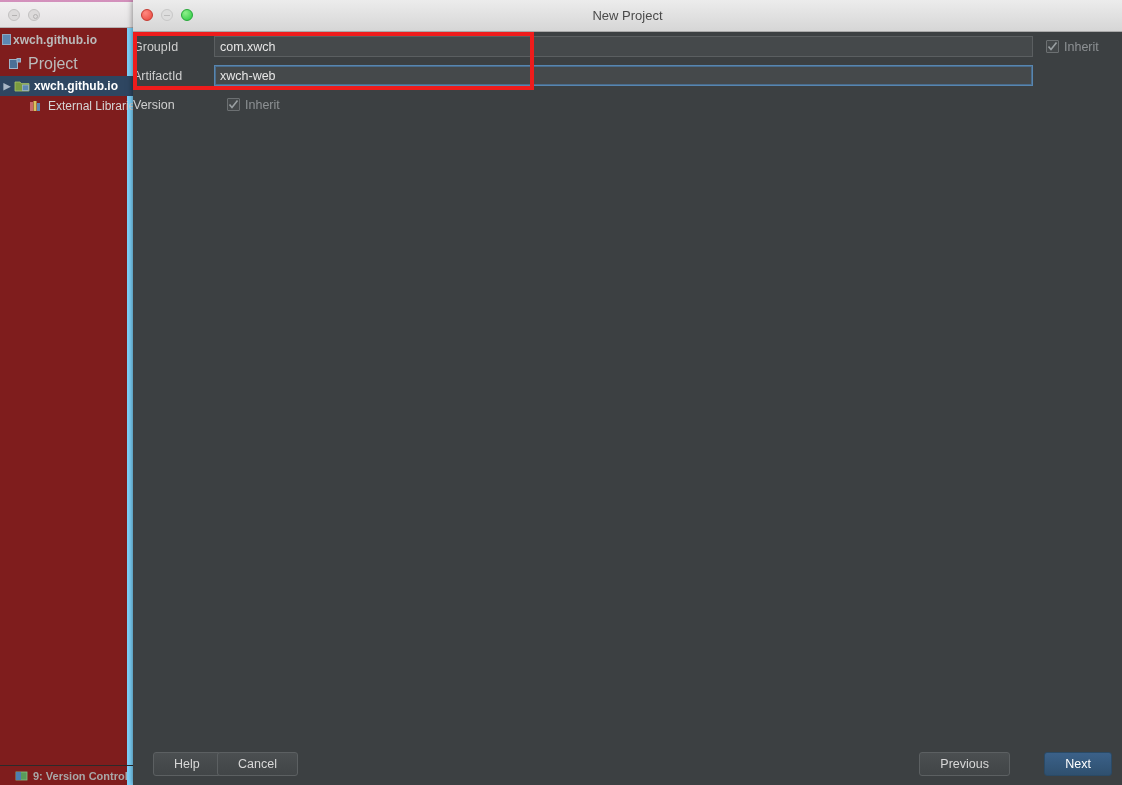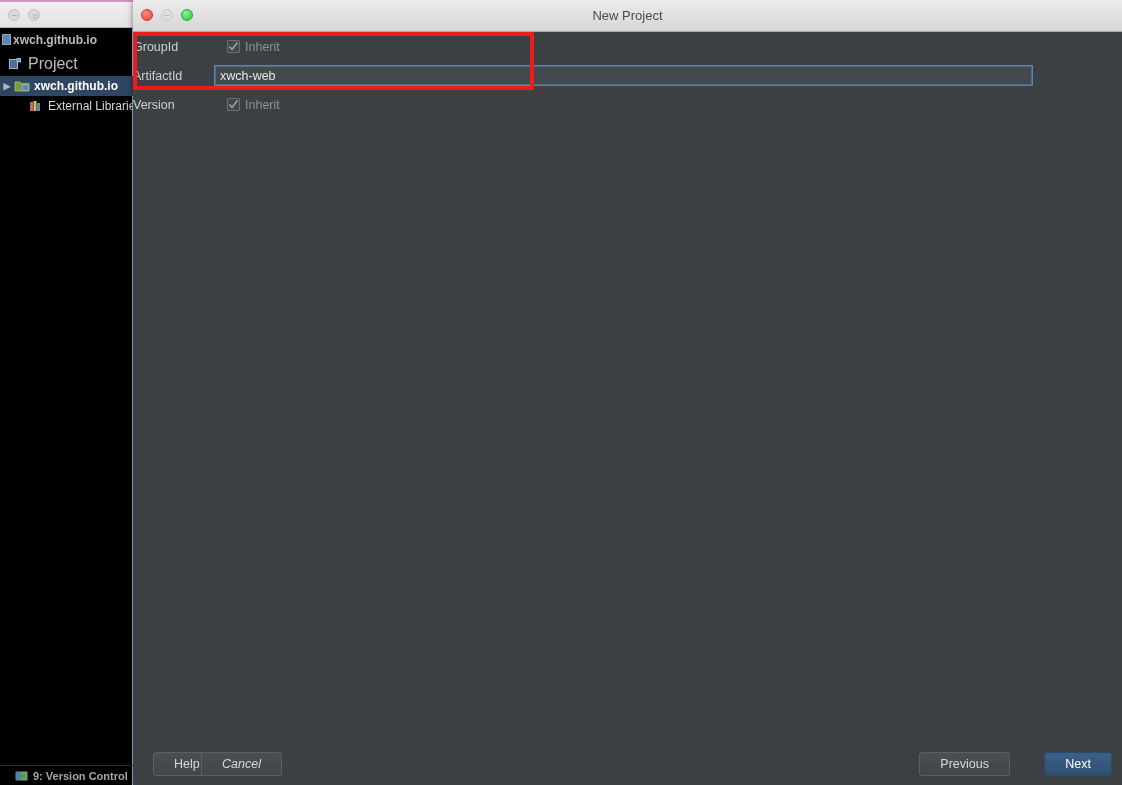--- a/index.html
+++ b/index.html
@@ -98,22 +98,22 @@
     width: 1px; height: 12px;
     background: #9b99a6;
   }
 
   
   .sidebar {
     position: absolute;
     left: 0; top: 28px;
     width: 133px;
     height: 757px;
-    background: #000000;
-    border-right: 1px solid #7dd3fc;
+    background: #7f1d1d;
+    border-right: 6px solid #7dd3fc;
     box-sizing: border-box;
   }
   .sidebar-header {
     position: absolute;
     left: 0; top: 0;
     width: 133px; height: 24px;
     color: #bbbbbb;
     font-size: 12px;
     font-weight: bold;
     line-height: 24px;
@@ -344,21 +344,21 @@
     text-align: center;
     cursor: default;
     white-space: nowrap;
   }
   .btn.primary {
     background: linear-gradient(180deg,#3b6189 0%, #2f506f 100%);
     border: 1px solid #2a4a66;
     color: #ffffff;
   }
   #btn-help   { left: 20px;  bottom: 9px; }
-  #btn-cancel { left: 68px;  bottom: 9px; font-style: italic; }
+  #btn-cancel { left: 84px;  bottom: 9px; }
   #btn-prev   { right: 112px; bottom: 9px; }
   #btn-next   { right: 10px;  bottom: 9px; }
 </style>
 </head>
 <body>
 
 <div id="screen">
 
   <div class="bg-window">
 
@@ -447,20 +447,23 @@
       </div>
       <div class="dlg-title">New Project</div>
     </div>
 
     <div class="dlg-body">
 
       <div class="form">
 
         <div class="form-row">
           <div class="form-label">GroupId</div>
+          <div class="field">
+            <span>com.xwch</span>
+          </div>
           <div class="inherit">
             <span class="cbx">
               <svg width="11" height="11" viewBox="0 0 11 11">
                 <path d="M1.5 5.5 L4 8.5 L9.5 1.5" fill="none" stroke="#9aa0a3" stroke-width="1.6"></path>
               </svg>
             </span>
             <span>Inherit</span>
           </div>
         </div>
 

